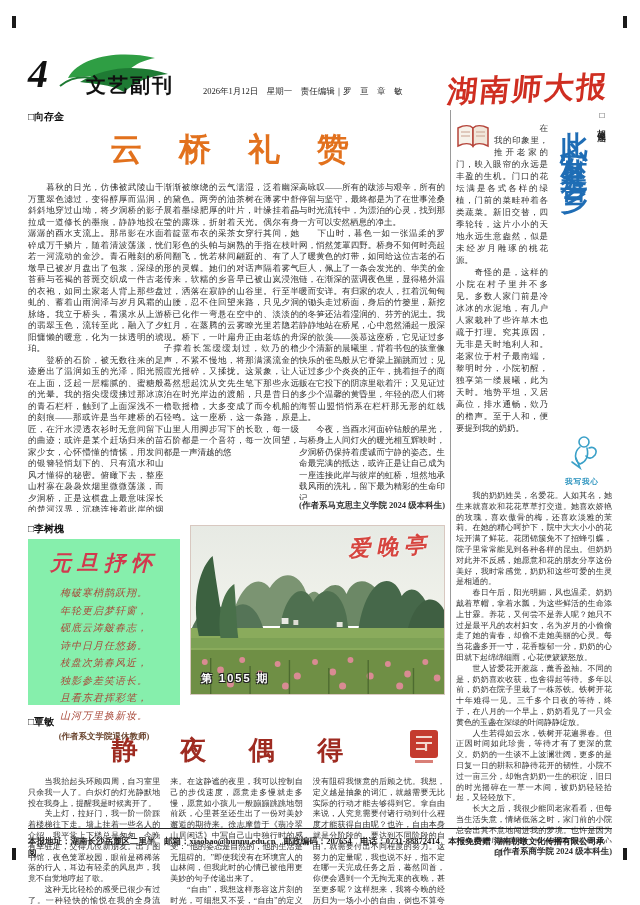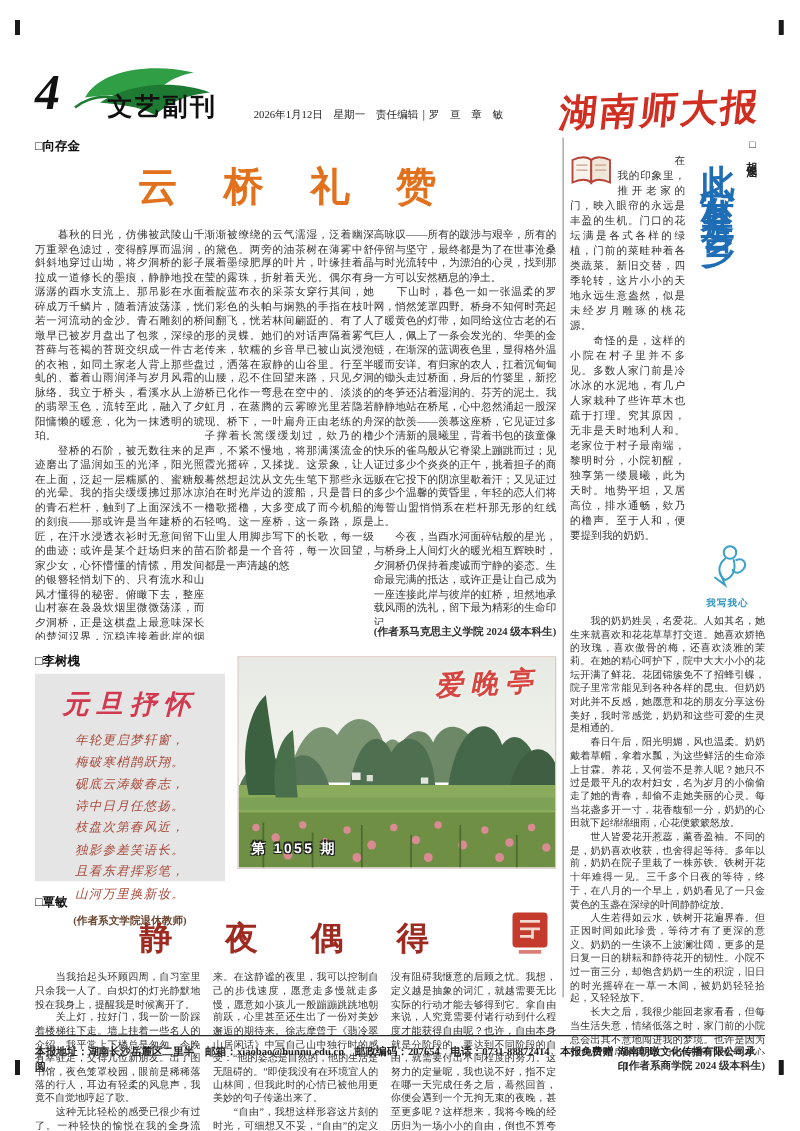--- a/index.html
+++ b/index.html
@@ -33,21 +33,21 @@
   .cols3{display:flex;gap:0;}
   .art-col{flex:1;font-size:8.5px;line-height:11.5px;text-align:justify;white-space:pre-wrap;
     height:330px;overflow:hidden;}
   .col-flex{flex:1;display:flex;flex-direction:column;height:330px;}
   .col-flex .art-col{flex:1;height:auto;}
   .attr{font-size:8.5px;font-weight:bold;white-space:nowrap;}
 
   
   .mid-row{display:flex;margin-top:10px;}
   .poem-wrap{width:152px;}
-  .poem-box{background:#e5e5e5;margin-top:3px;padding:10px 8px 8px 8px;height:148px;}
+  .poem-box{background:#86efac;margin-top:3px;padding:10px 8px 8px 8px;height:148px;}
   .poem-title{font-size:21px;font-weight:bold;font-style:italic;color:#d2394e;text-align:center;
     letter-spacing:6px;margin-bottom:7px;}
   .poem-line{font-size:10px;line-height:1.75;color:#a8493a;font-style:italic;text-align:center;letter-spacing:1px;}
   .poem-attr{font-size:8.5px;font-weight:bold;color:#6b4630;text-align:center;margin-top:7px;}
   .photo-wrap{flex:1;margin-left:10px;position:relative;border:1px solid #d8c8c0;height:168px;margin-top:3px;}
   .photo-title{position:absolute;top:6px;right:12px;font-size:22px;font-weight:bold;font-style:italic;
     color:#d6453f;letter-spacing:6px;text-shadow:0 0 3px rgba(255,255,255,.8);transform:rotate(-3deg);}
   .photo-issue{position:absolute;left:10px;bottom:8px;font-family:"Liberation Sans",sans-serif;
     font-size:11px;font-weight:bold;color:#fff;letter-spacing:2px;
     text-shadow:1px 1px 0 #222,-1px -1px 0 #222,1px -1px 0 #222,-1px 1px 0 #222;}
@@ -124,22 +124,22 @@
             <div class="attr">(作者系马克思主义学院 2024 级本科生)</div>
           </div>
         </div>
       </div>
 
       <div class="mid-row">
         <div class="poem-wrap">
           <div class="author">□李树槐</div>
           <div class="poem-box">
             <div class="poem-title">元旦抒怀</div>
+            <div class="poem-line">梅破寒梢鹊跃翔。</div>
             <div class="poem-line">年轮更启梦轩窗，</div>
-            <div class="poem-line">梅破寒梢鹊跃翔。</div>
             <div class="poem-line">砚底云涛皴春志，</div>
             <div class="poem-line">诗中日月任悠扬。</div>
             <div class="poem-line">枝盘次第春风近，</div>
             <div class="poem-line">独影参差笑语长。</div>
             <div class="poem-line">且看东君挥彩笔，</div>
             <div class="poem-line">山河万里换新妆。</div>
             <div class="poem-attr">(作者系文学院退休教师)</div>
           </div>
         </div>
 

